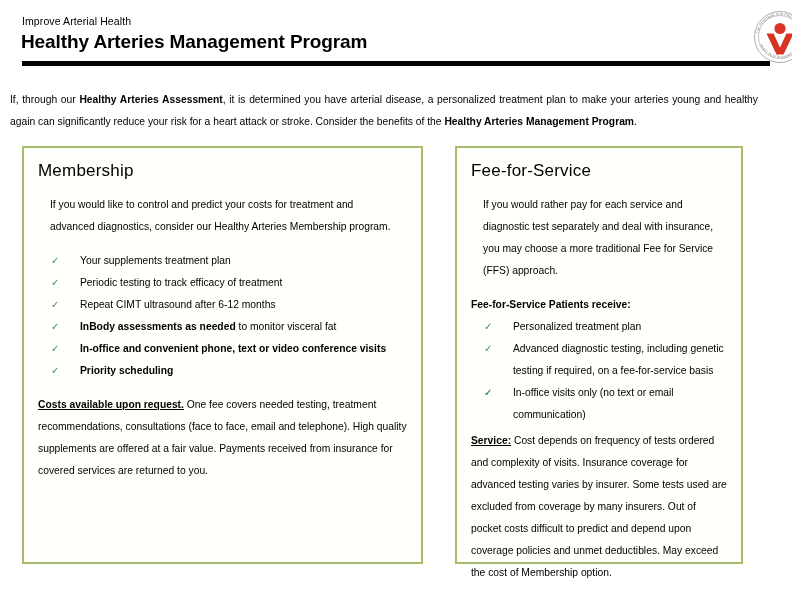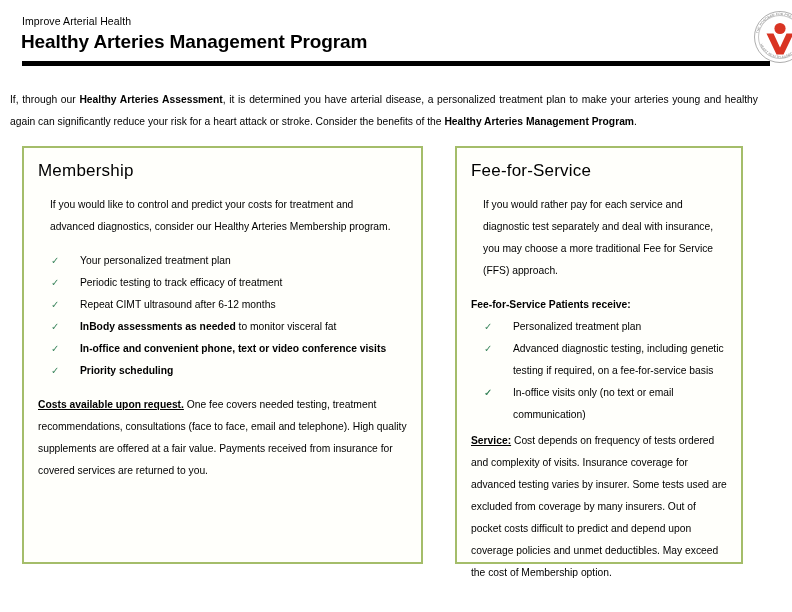--- a/index.html
+++ b/index.html
@@ -182,21 +182,21 @@
 </div>
 
 <p id="intro"><span>If, through our </span><span class="b">Healthy Arteries Assessment</span><span>, it is determined you have arterial disease, a personalized treatment plan to make your arteries young and healthy again can significantly reduce your risk for a heart attack or stroke.  Consider the benefits of the </span><span class="b">Healthy Arteries Management Program</span><span>.</span></p>
 
 <div class="panel" id="panel-membership">
   <div class="panel-inner">
     <h2 class="panel-title">Membership</h2>
     <p class="panel-para">If you would like to control and predict your costs for treatment and advanced diagnostics, consider our Healthy Arteries Membership program.</p>
     <ul class="checklist">
       <li>
-        <span class="check">✓</span><span class="b"></span><span>Your personalized treatment plan</span>
+        <span class="check">✓</span><span class="b"></span><span>Your supplements treatment plan</span>
       </li>
       <li>
         <span class="check">✓</span><span class="b"></span><span>Periodic testing to track efficacy of treatment</span>
       </li>
       <li>
         <span class="check">✓</span><span class="b"></span><span>Repeat CIMT ultrasound after 6-12 months</span>
       </li>
       <li>
         <span class="check">✓</span><span class="b">InBody assessments as needed</span><span> to monitor visceral fat</span>
       </li>

